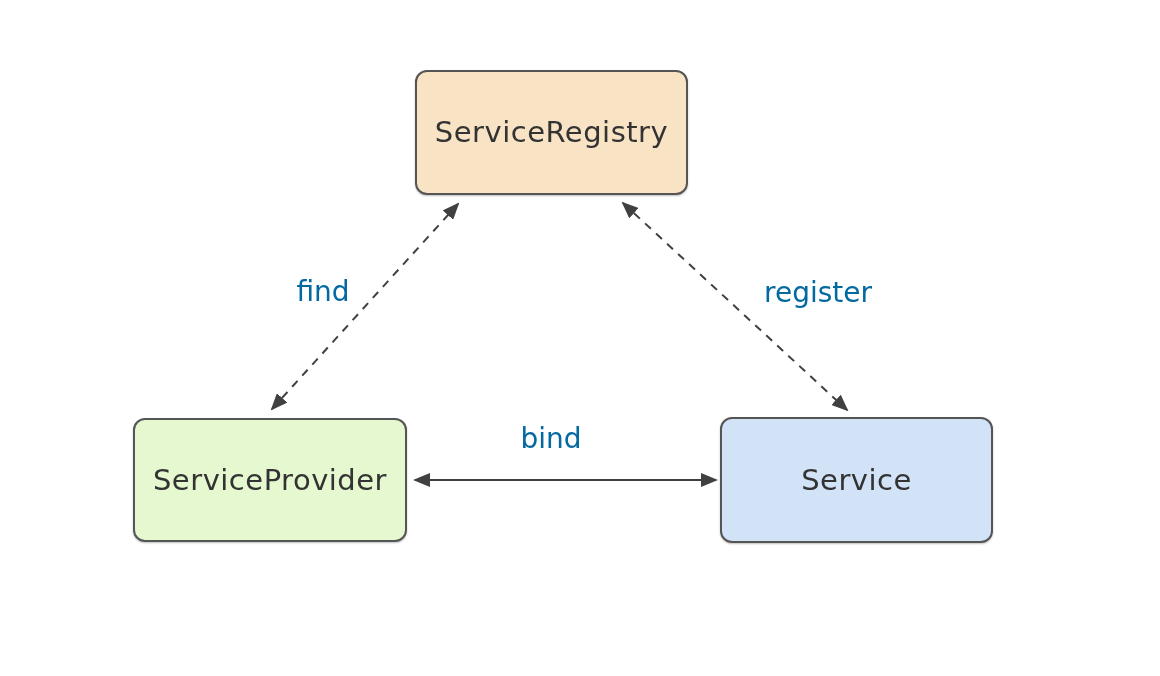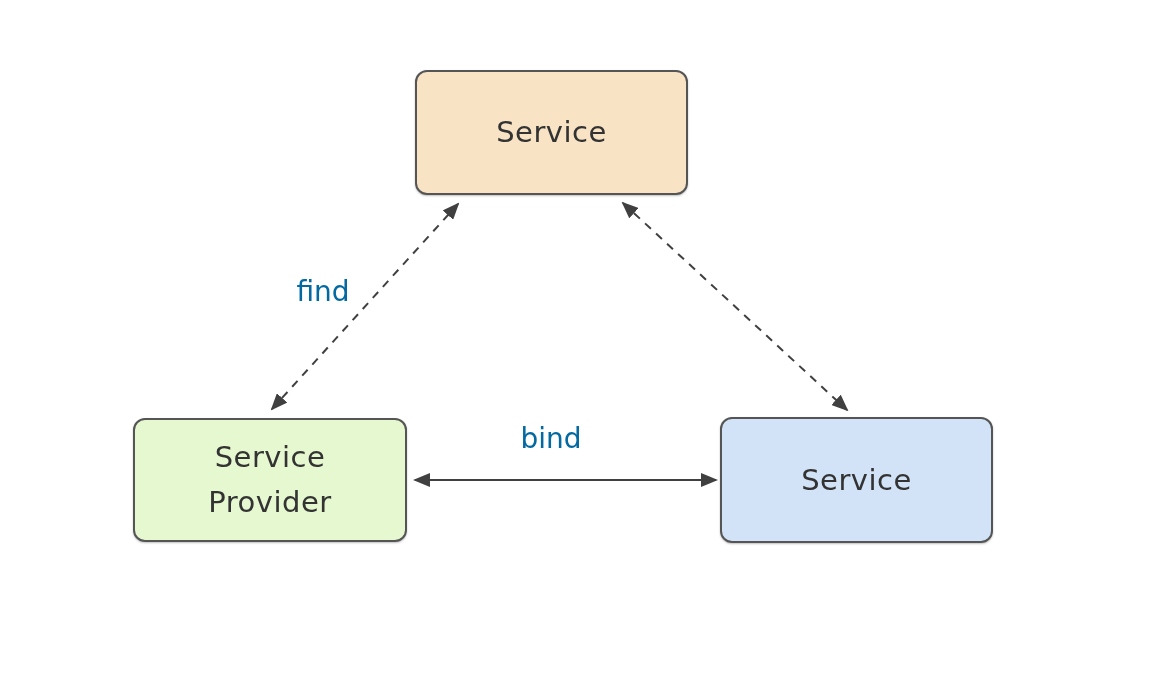--- a/index.html
+++ b/index.html
@@ -22,21 +22,21 @@
     width: 1160px;
     height: 676px;
   }
   .node {
     position: absolute;
     box-sizing: border-box;
     border: 2.5px solid #555555;
     border-radius: 12px;
     box-shadow: 0 1px 2px rgba(0,0,0,0.25);
     display: flex;
-    flex-direction: column;
+    flex-direction: row;
     align-items: center;
     justify-content: center;
     text-align: center;
     color: #333333;
     font-size: 29px;
     line-height: 45px;
     letter-spacing: 0.5px;
   }
   .node-registry  { left: 415px; top: 70px;  width: 273px; height: 125px; }
   .node-requestor { left: 133px; top: 418px; width: 274px; height: 124px; }
@@ -65,27 +65,29 @@
         <path d="M0,0 L17,7 L0,14 Z" fill="#404040"></path>
       </marker>
     </defs>
     <line x1="272" y1="409" x2="458" y2="204" stroke="#404040" stroke-width="2" stroke-dasharray="8 7" marker-start="url(#arrowhead)" marker-end="url(#arrowhead)"></line>
     <line x1="623" y1="203" x2="847" y2="410" stroke="#404040" stroke-width="2" stroke-dasharray="8 7" marker-start="url(#arrowhead)" marker-end="url(#arrowhead)"></line>
     <line x1="415" y1="480" x2="716" y2="480" stroke="#404040" stroke-width="2" marker-start="url(#arrowhead)" marker-end="url(#arrowhead)"></line>
   </svg>
 
   <div class="node node-registry" style="background-color: rgb(248, 227, 197); border-color: rgb(85, 85, 85);">
     <span>Service</span>
+    <span>Registry</span>
   </div>
 
   <div class="node node-requestor" style="background-color: rgb(230, 248, 207); border-color: rgb(85, 85, 85);">
     <span>Service</span>
     <span>Provider</span>
   </div>
 
   <div class="node node-provider" style="background-color: rgb(210, 227, 248); border-color: rgb(85, 85, 85);">
     <span>Service</span>
   </div>
 
   <div class="edge-label label-find">find</div>
+  <div class="edge-label label-register">register</div>
   <div class="edge-label label-bind">bind</div>
 
 </div>
 
 </body></html>

